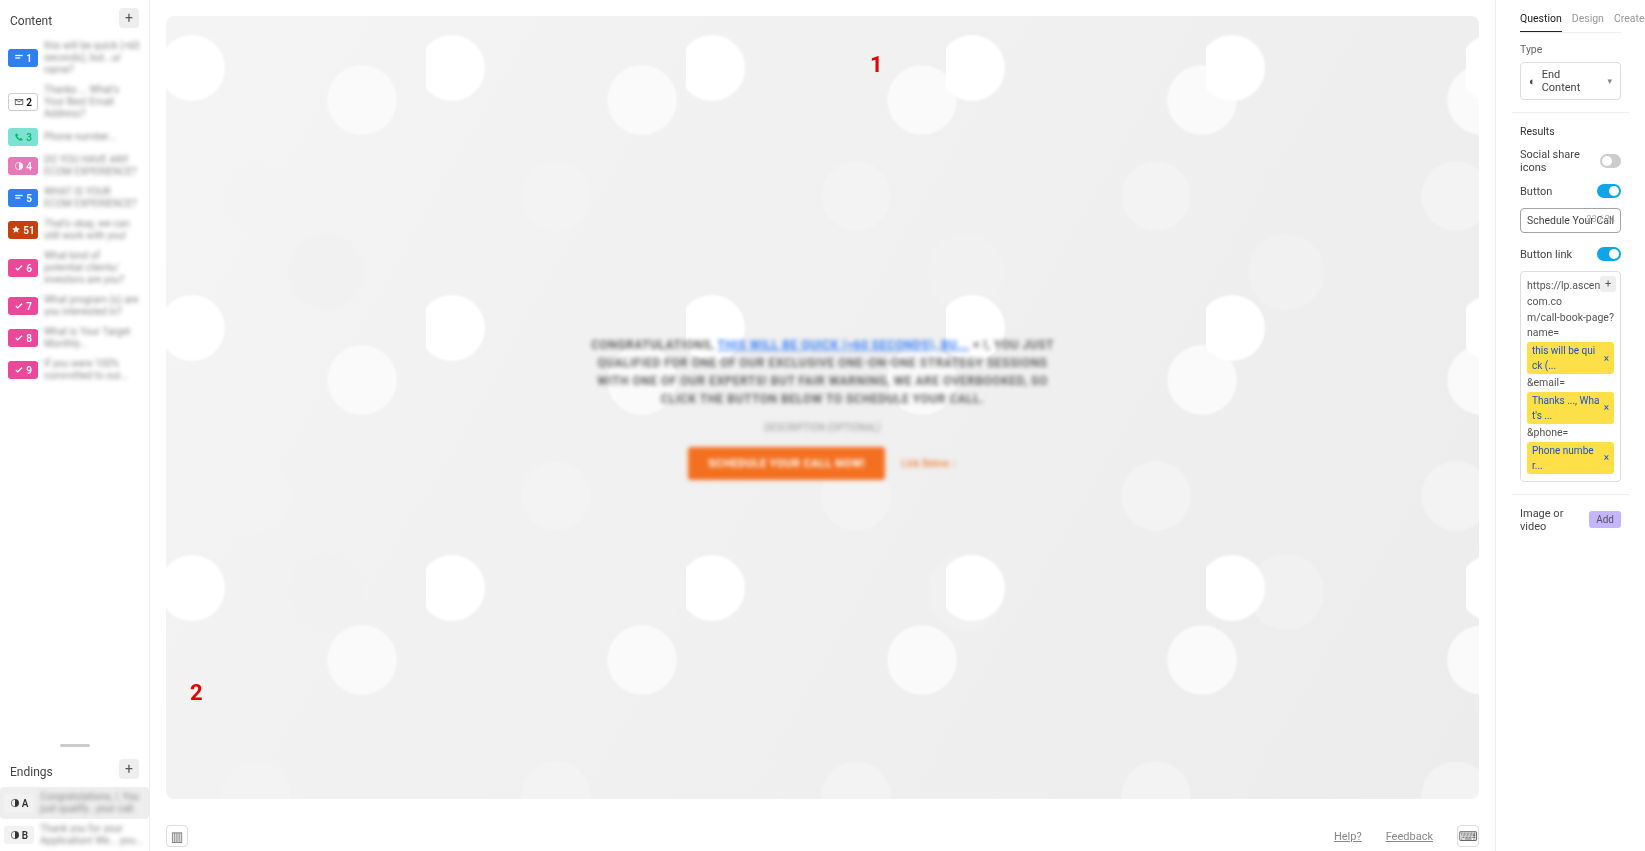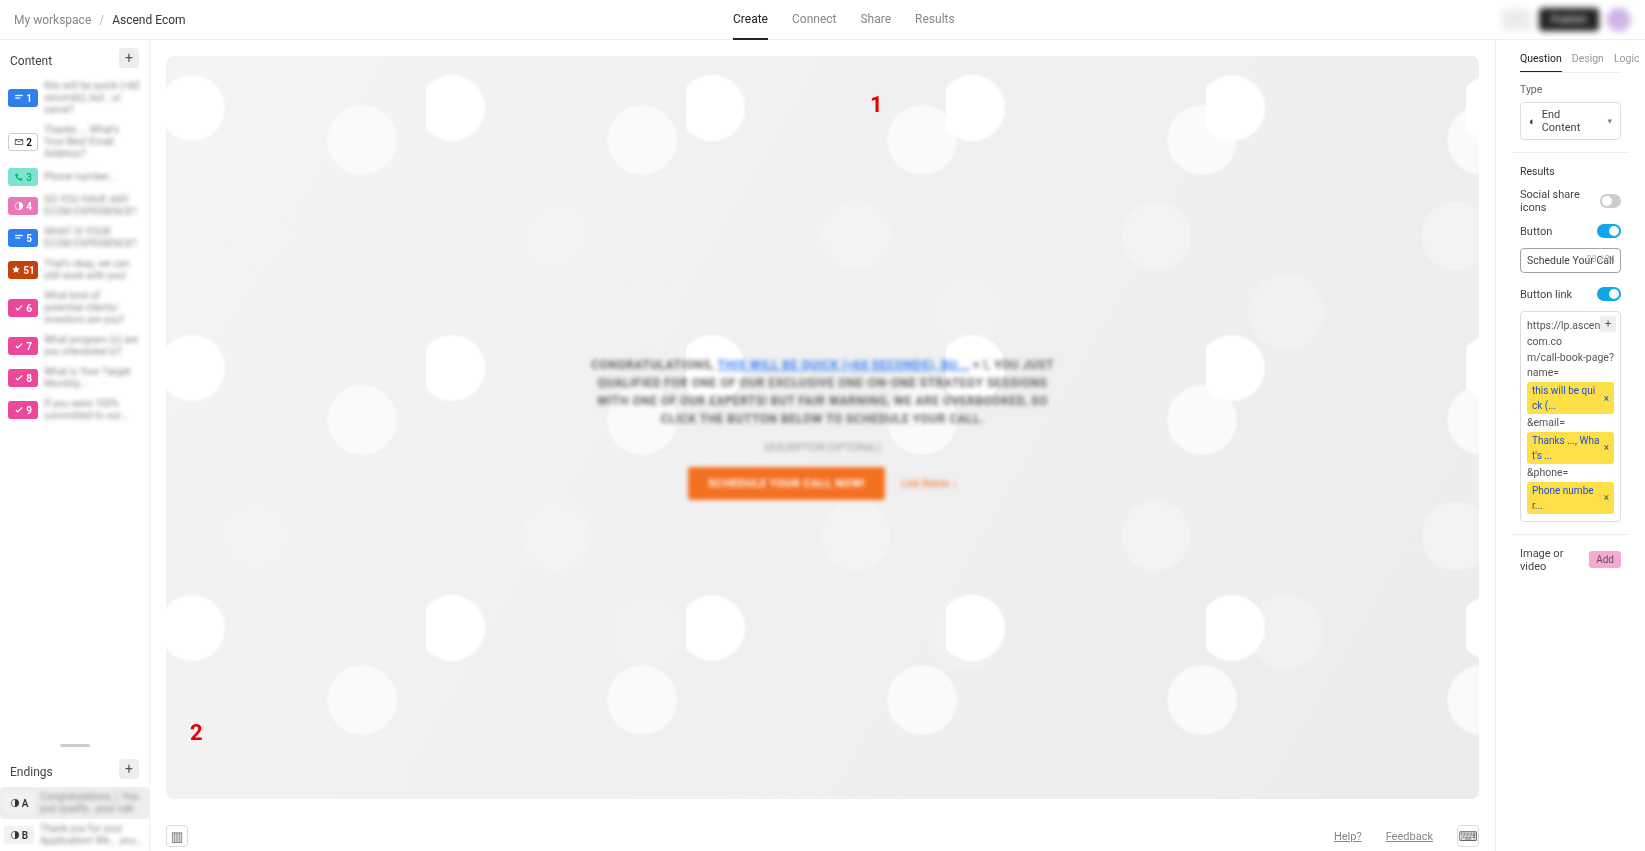--- a/index.html
+++ b/index.html
@@ -73,49 +73,31 @@
 .toggle::after { content:""; position:absolute; width:10px; height:10px; background:#fff; border-radius:50%; top:2px; left:2px; transition: left .15s; }
 .toggle.on { background:#0ea5e9; }
 .toggle.on::after { left:12px; }
 .text-input { width:100%; border:1px solid #a3a3a3; border-radius:4px; padding:5px 6px; font-size:10.5px; color:#444; }
 .counter { position:absolute; right:6px; top:6px; font-size:9px; color:#aaa; }
 .input-wrap { position:relative; }
 .url-box { border:1px solid #ddd; border-radius:4px; padding:6px; font-size:10.5px; color:#555; word-break: break-all; position:relative; line-height:1.5; }
 .url-box .addrecall { position:absolute; top:4px; right:4px; width:16px; height:16px; background:#eee; border-radius:3px; display:flex; align-items:center; justify-content:center; font-size:11px; cursor:pointer; color:#555; }
 .chip { display:inline-flex; align-items:center; gap:4px; background:#fde047; color:#1d4ed8; border-radius:3px; padding:1px 5px; font-size:10px; margin:1px 0; }
 .chip .x { cursor:pointer; font-size:10px; color:#1d4ed8; }
-.add-btn { background:#f9a8d4; border:none; border-radius:3px; padding:3px 7px; font-size:10px; color:#555; cursor:pointer; }
+.add-btn { background:#c4b5fd; border:none; border-radius:3px; padding:3px 7px; font-size:10px; color:#555; cursor:pointer; }
 
 
 .annotation-layer { position:absolute; inset:0; pointer-events:none; }
 .anno-num { position:absolute; color:#e60000; font-weight:700; font-size:22px; }
 </style>
 </head>
 <body>
 
 <div class="app">
 
-  <div class="topbar">
-    <div class="breadcrumb">
-      <span>My workspace</span>
-      <span class="sep">/</span>
-      <span class="current">Ascend Ecom</span>
-    </div>
-    <div class="topnav">
-      <button class="active">Create</button>
-      <button>Connect</button>
-      <button>Share</button>
-      <button>Results</button>
-    </div>
-    <div class="topright">
-      <div class="btn-light">···</div>
-      <div class="btn-dark">Publish</div>
-      <div class="avatar"></div>
-    </div>
-  </div>
 
   <div class="body">
 
     <div class="leftpane">
       <div class="left-section-title">
         <span>Content</span>
         <span class="plus">+</span>
       </div>
       <div class="content-list" id="content-list">
           <div class="q-item">
@@ -285,21 +267,21 @@
           <a>Feedback</a>
           <button>⌨</button>
         </div>
       </div>
     </div>
 
     <div class="rightpane">
       <div class="rtabs">
         <button class="active">Question</button>
         <button>Design</button>
-        <button>Logic</button>
+        <button>Create</button>
         <span class="gear">⚙</span>
       </div>
 
       <div class="field-label">Type</div>
       <div class="type-select">
         <span>◐</span>
         <span>End Content</span>
         <span class="chev">▾</span>
       </div>
 

